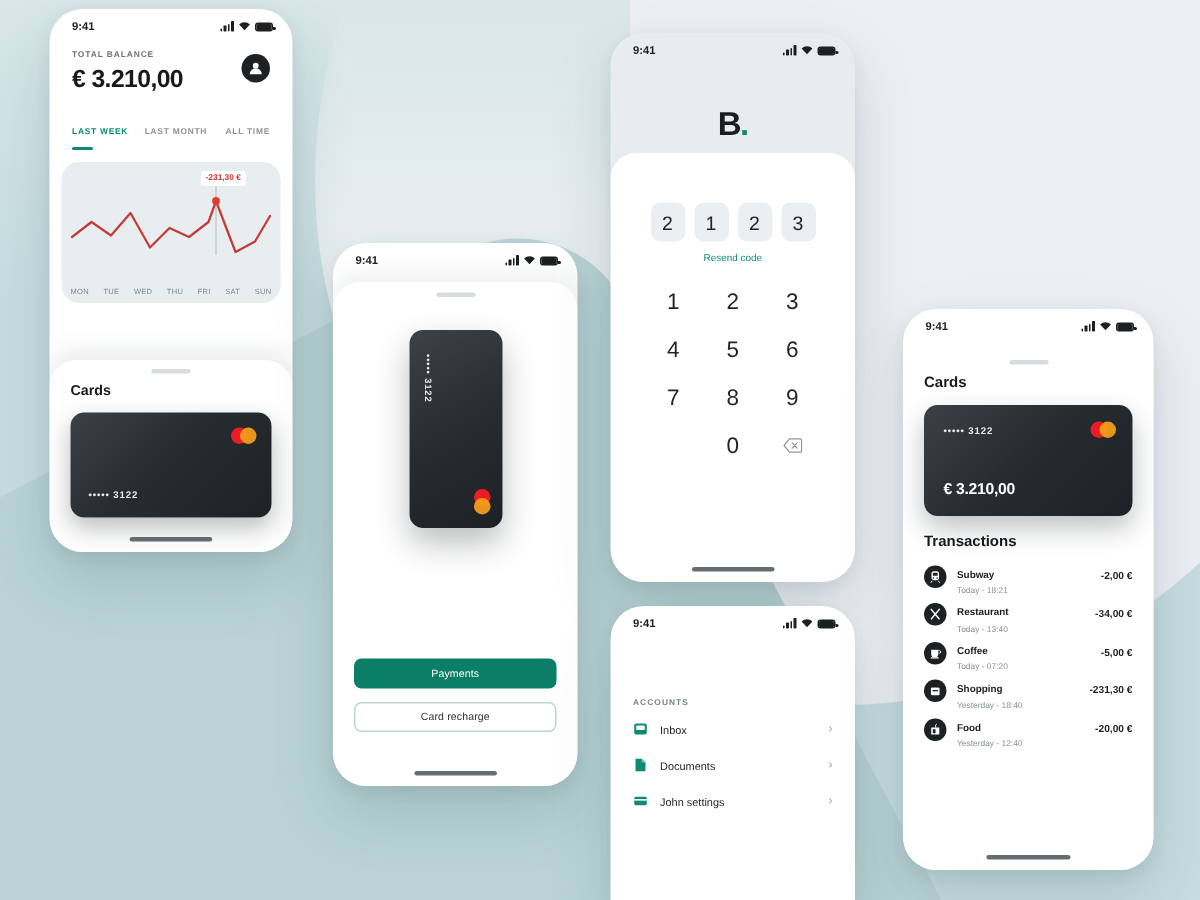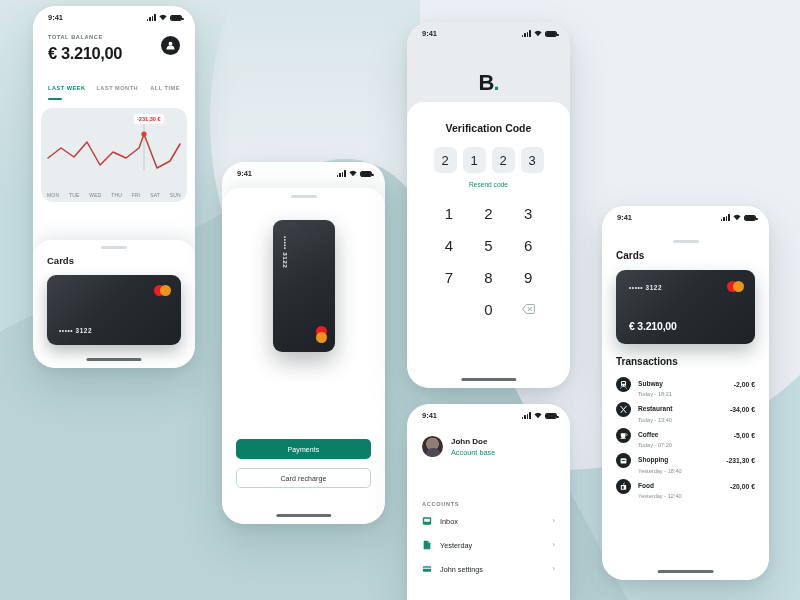--- a/index.html
+++ b/index.html
@@ -352,21 +352,20 @@
     </span>
   </div>
 
   <div class="verify-head">
     <div class="logo-b">
       <span>B</span><span class="logo-dot">.</span>
     </div>
   </div>
 
   <div class="verify-sheet">
-    <div class="verify-title">Verification Code</div>
     <div class="code-row">
       <div class="code-box">2</div>
       <div class="code-box">1</div>
       <div class="code-box">2</div>
       <div class="code-box">3</div>
     </div>
     <div class="resend">Resend code</div>
 
     <div class="keypad">
       <div class="key">1</div>
@@ -403,27 +402,20 @@
         </span>
       <span class="wifi">
         <svg width="8" height="7" viewBox="0 0 8 7">
             <path d="M4 6.2 L0.4 2.3 A5 5 0 0 1 7.6 2.3 Z" fill="#1d2022"></path>
           </svg>
       </span>
       <span class="batt"></span>
     </span>
   </div>
 
-  <div class="profile-row">
-    <div class="pf-avatar"></div>
-    <div>
-      <div class="pf-name">John Doe</div>
-      <div class="pf-sub">Account base</div>
-    </div>
-  </div>
 
   <div class="acc-label">ACCOUNTS</div>
 
   <div class="acc-item">
     <span class="acc-ico">
       <svg width="10" height="10" viewBox="0 0 12 12">
           <rect x="1" y="1.6" width="10" height="8.8" rx="1.4" fill="#0e8c72"></rect>
           <rect x="2.6" y="3.2" width="6.8" height="3.6" rx=".6" fill="#fff"></rect>
         </svg>
     </span>
@@ -431,21 +423,21 @@
     <span class="chev">›</span>
   </div>
 
   <div class="acc-item">
     <span class="acc-ico">
       <svg width="10" height="10" viewBox="0 0 12 12">
           <path d="M2 1h5l3 3v7H2z" fill="#0e8c72"></path>
           <path d="M7 1l3 3H7z" fill="#6cc5b0"></path>
         </svg>
     </span>
-    <span class="acc-text">Yesterday</span>
+    <span class="acc-text">Documents</span>
     <span class="chev">›</span>
   </div>
 
   <div class="acc-item">
     <span class="acc-ico">
       <svg width="10" height="10" viewBox="0 0 12 12">
           <rect x="1" y="2.6" width="10" height="6.8" rx="1.2" fill="#0e8c72"></rect>
           <rect x="1" y="4.4" width="10" height="1.3" fill="#fff"></rect>
         </svg>
     </span>

